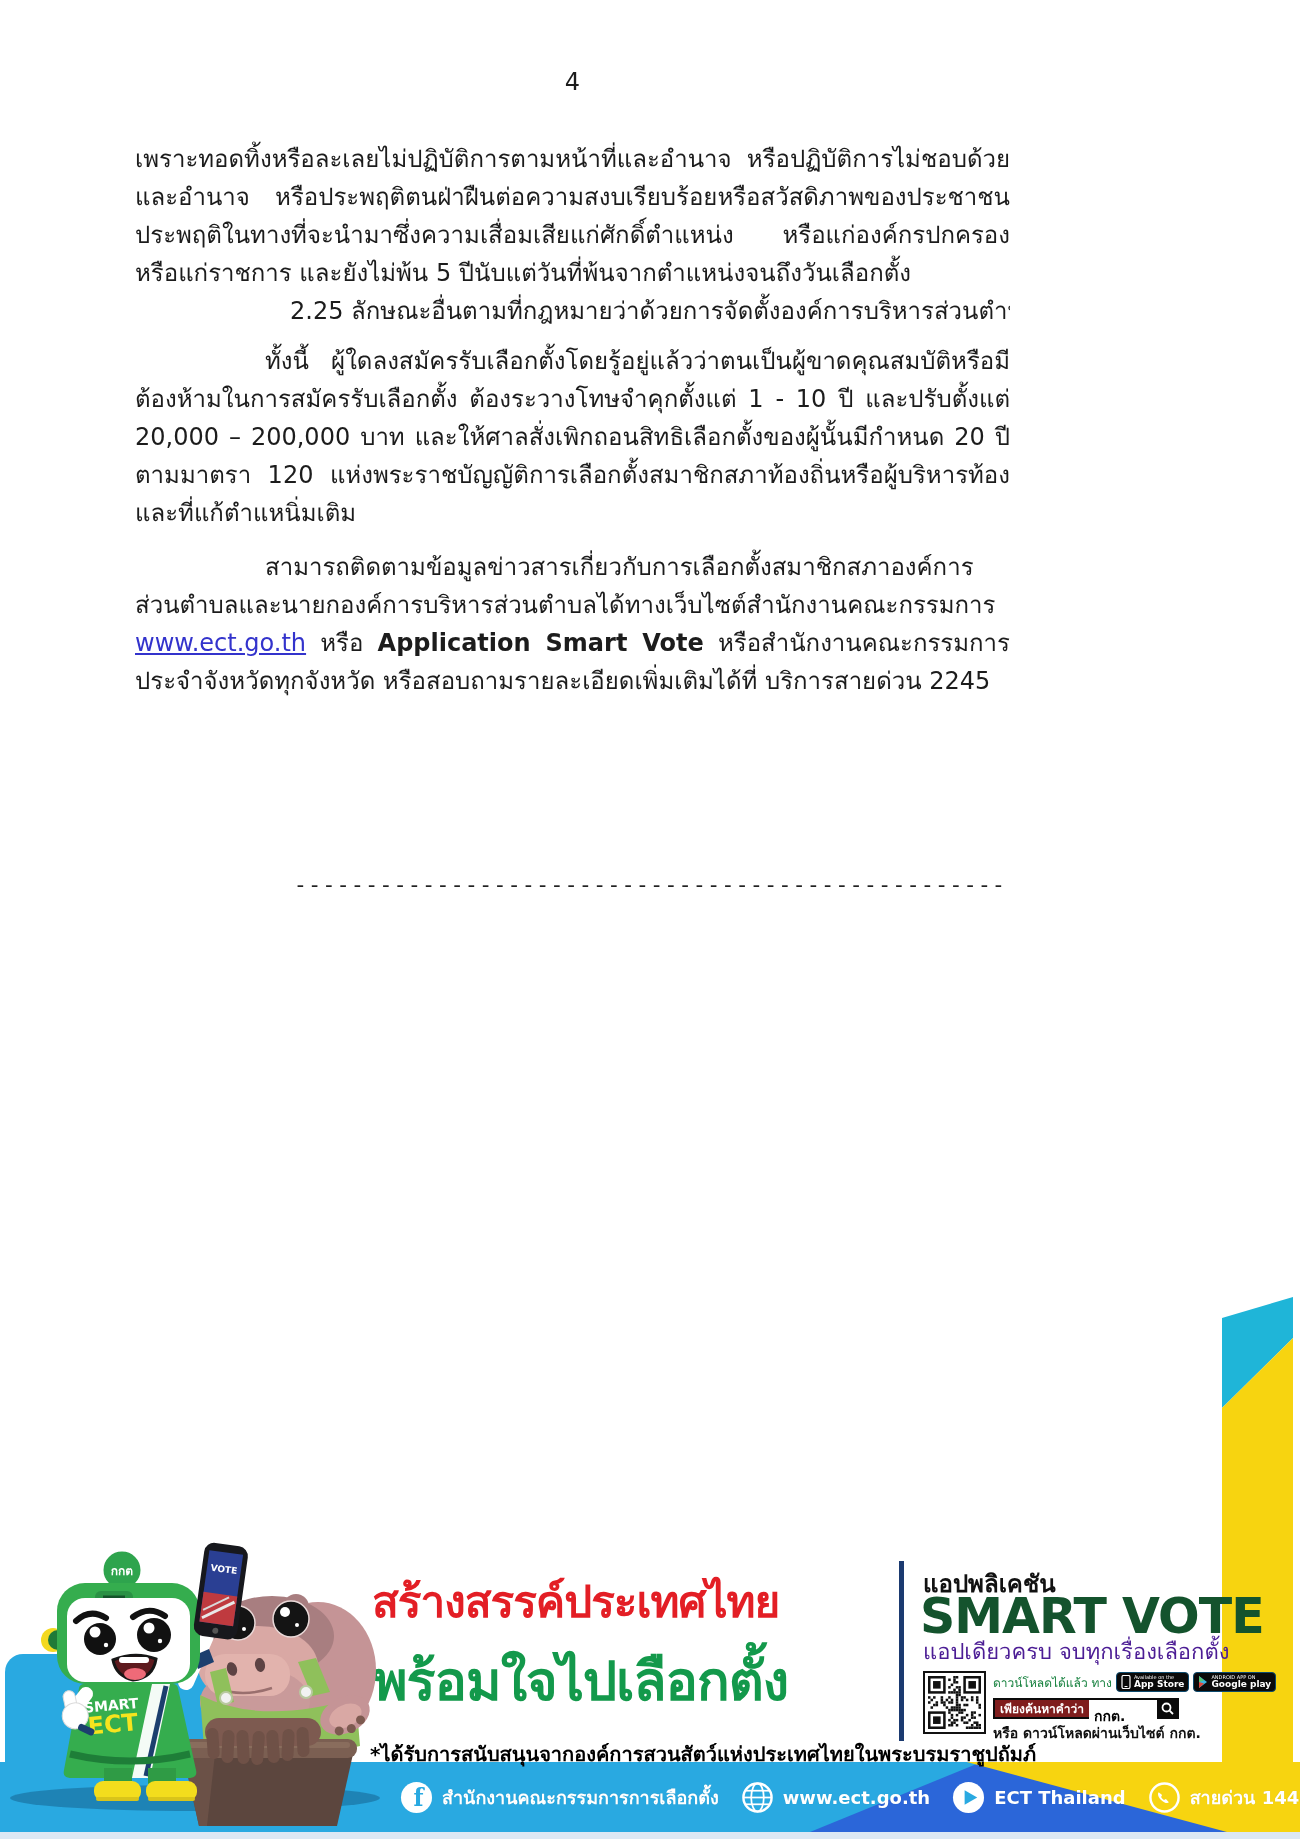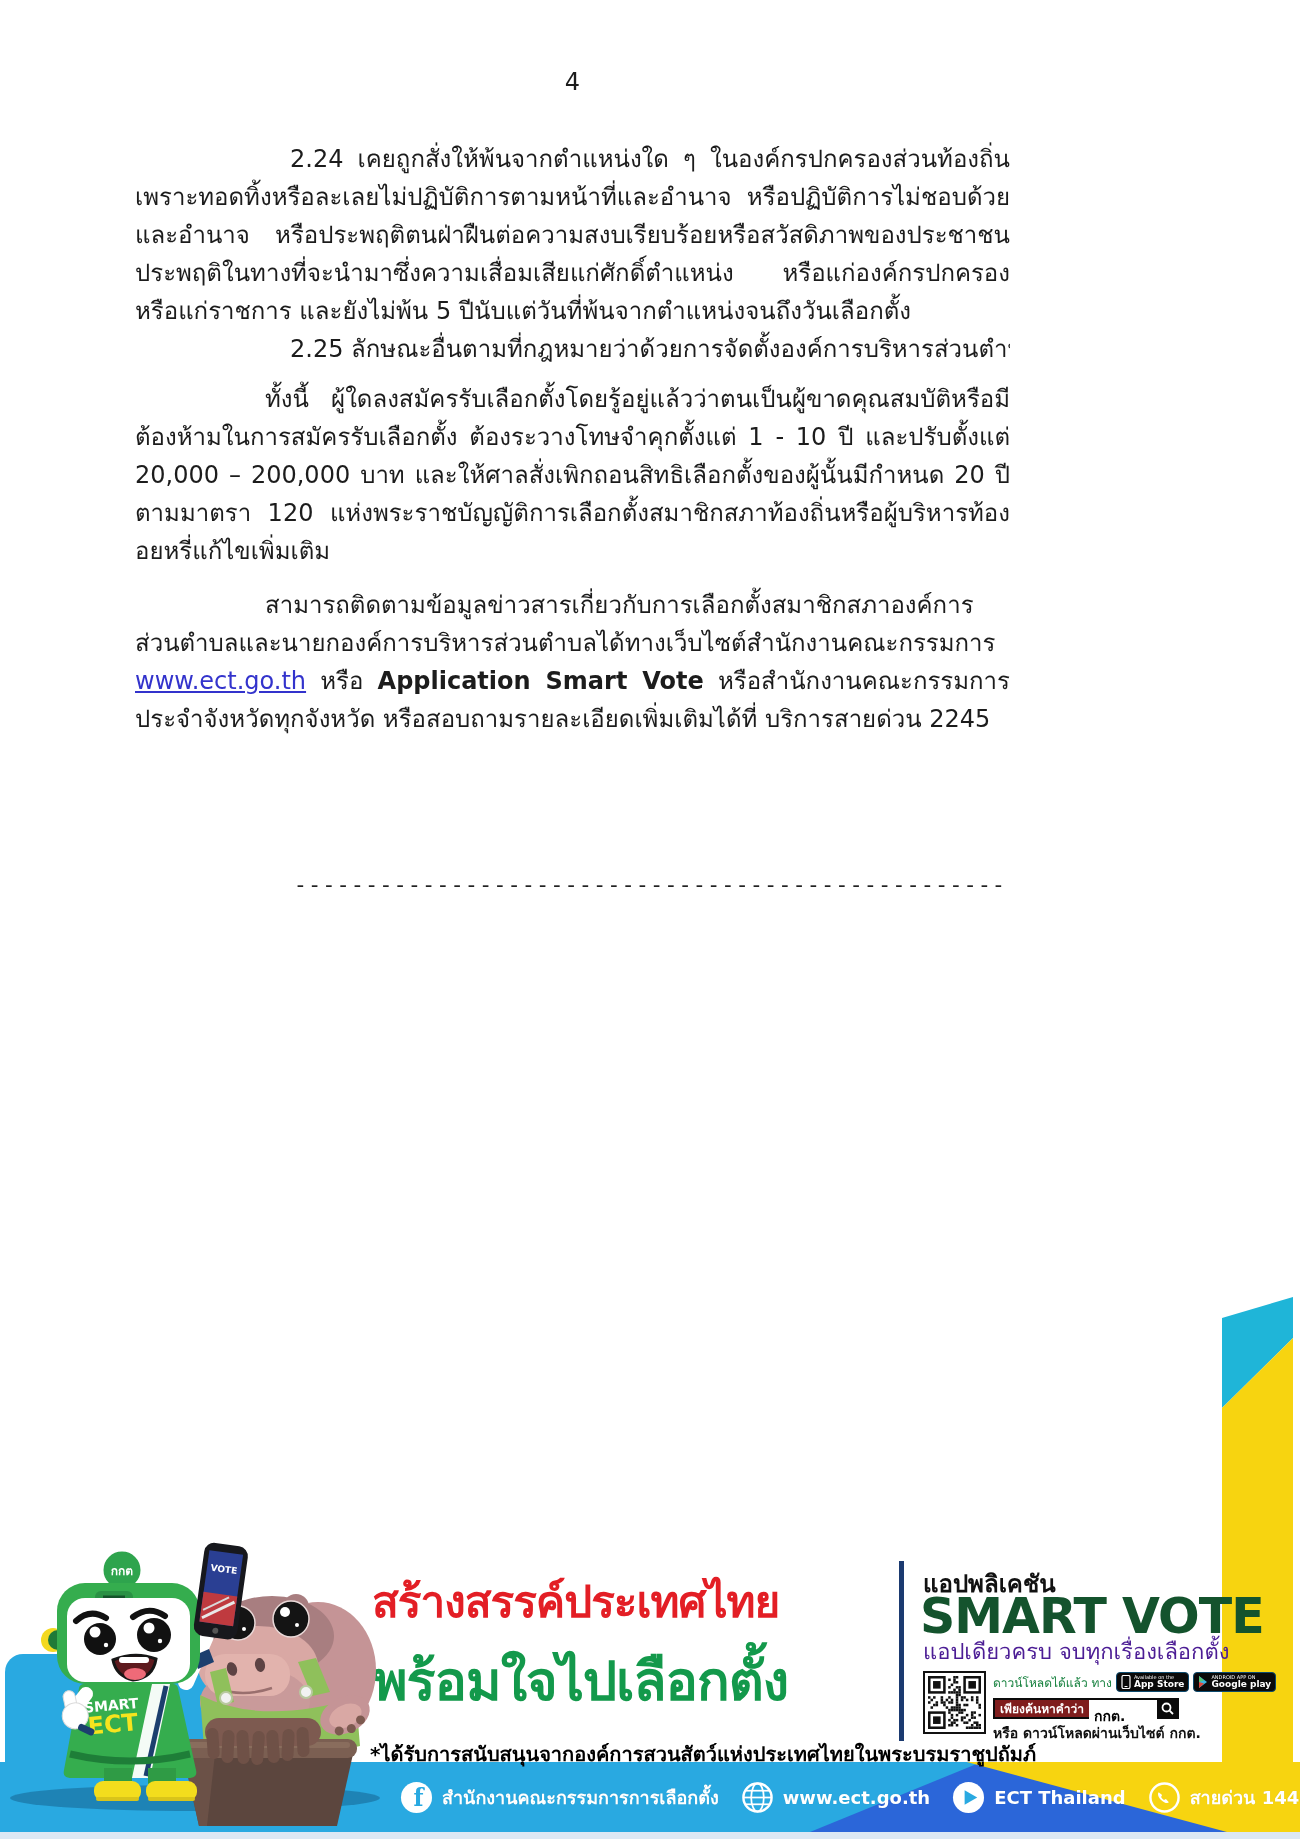--- a/index.html
+++ b/index.html
@@ -80,31 +80,30 @@
 
   .mascots{position:absolute;left:0;top:1530px;width:460px;height:305px;z-index:3;}
 </style>
 </head>
 <body>
 
 <div class="page">
 
   <div class="page-number">4</div>
   <div class="doc" id="doc-body">
-      <div class="doc-line just" style="text-indent: 155px;">2.24 เคยถูกสั่งให้พ้นจากตำแหน่งใด ๆ ในองค์กรปกครองส่วนท้องถิ่น</div>
       <div class="doc-line just">เพราะทอดทิ้งหรือละเลยไม่ปฏิบัติการตามหน้าที่และอำนาจ หรือปฏิบัติการไม่ชอบด้วยหน้าที่</div>
       <div class="doc-line just">และอำนาจ หรือประพฤติตนฝ่าฝืนต่อความสงบเรียบร้อยหรือสวัสดิภาพของประชาชน หรือมีความ</div>
       <div class="doc-line just">ประพฤติในทางที่จะนำมาซึ่งความเสื่อมเสียแก่ศักดิ์ตำแหน่ง หรือแก่องค์กรปกครองส่วนท้องถิ่น</div>
       <div class="doc-line">หรือแก่ราชการ และยังไม่พ้น 5 ปีนับแต่วันที่พ้นจากตำแหน่งจนถึงวันเลือกตั้ง</div>
       <div class="doc-line" style="text-indent: 155px;">2.25 ลักษณะอื่นตามที่กฎหมายว่าด้วยการจัดตั้งองค์การบริหารส่วนตำบลกำหนด</div>
       <div class="doc-line just" style="text-indent: 130px; margin-top: 12px;">ทั้งนี้ ผู้ใดลงสมัครรับเลือกตั้งโดยรู้อยู่แล้วว่าตนเป็นผู้ขาดคุณสมบัติหรือมีลักษณะ</div>
       <div class="doc-line just">ต้องห้ามในการสมัครรับเลือกตั้ง ต้องระวางโทษจำคุกตั้งแต่ 1 - 10 ปี และปรับตั้งแต่</div>
       <div class="doc-line just">20,000 – 200,000 บาท และให้ศาลสั่งเพิกถอนสิทธิเลือกตั้งของผู้นั้นมีกำหนด 20 ปี</div>
       <div class="doc-line just">ตามมาตรา 120 แห่งพระราชบัญญัติการเลือกตั้งสมาชิกสภาท้องถิ่นหรือผู้บริหารท้องถิ่น พ.ศ. 2562</div>
-      <div class="doc-line">อยหรี่แก้ไขเพิ่มเติม</div>
+      <div class="doc-line">และที่แก้ตำแหนิ่มเติม</div>
       <div class="doc-line just" style="text-indent: 130px; margin-top: 16px;">สามารถติดตามข้อมูลข่าวสารเกี่ยวกับการเลือกตั้งสมาชิกสภาองค์การบริหาร</div>
       <div class="doc-line just">ส่วนตำบลและนายกองค์การบริหารส่วนตำบลได้ทางเว็บไซต์สำนักงานคณะกรรมการการเลือกตั้ง</div>
       <div class="doc-line just"><a class="doclink">www.ect.go.th</a><span> หรือ </span><span class="latin">Application Smart Vote</span><span> หรือสำนักงานคณะกรรมการการเลือกตั้ง</span></div>
       <div class="doc-line">ประจำจังหวัดทุกจังหวัด หรือสอบถามรายละเอียดเพิ่มเติมได้ที่ บริการสายด่วน 2245</div>
     </div>
   <div class="separator">--------------------------------------------------</div>
 
   <div class="shape cyan-flag"></div>
   <div class="shape yellow-stripe"></div>
   <div class="shape mascot-bg"></div>

